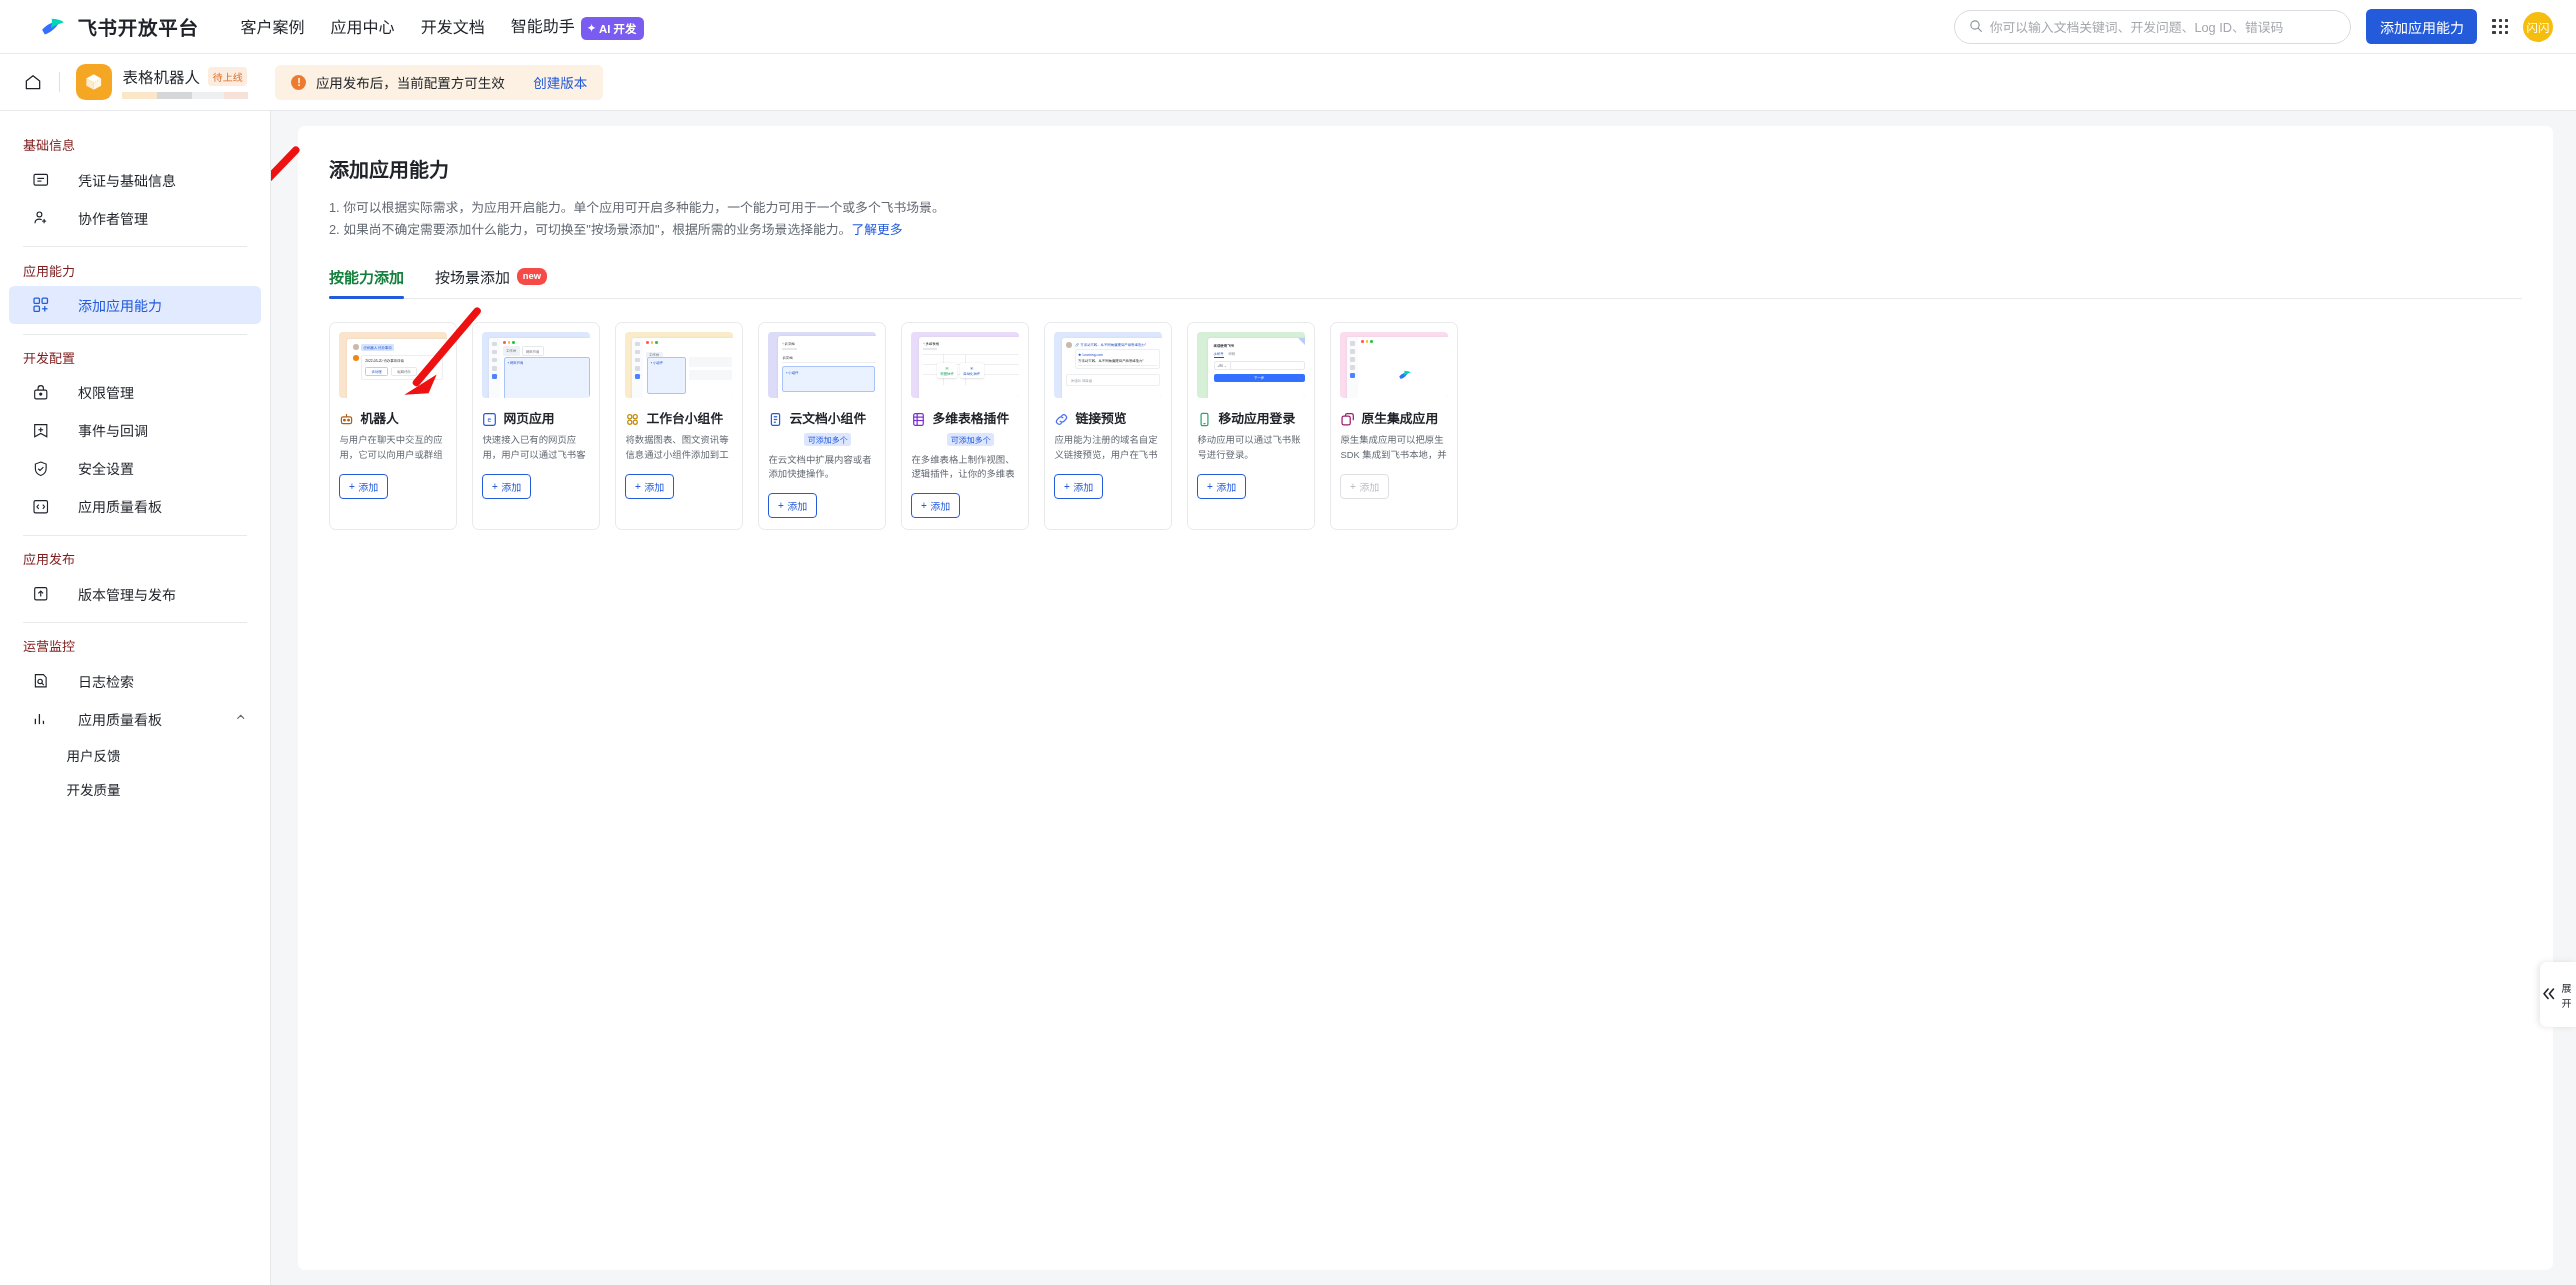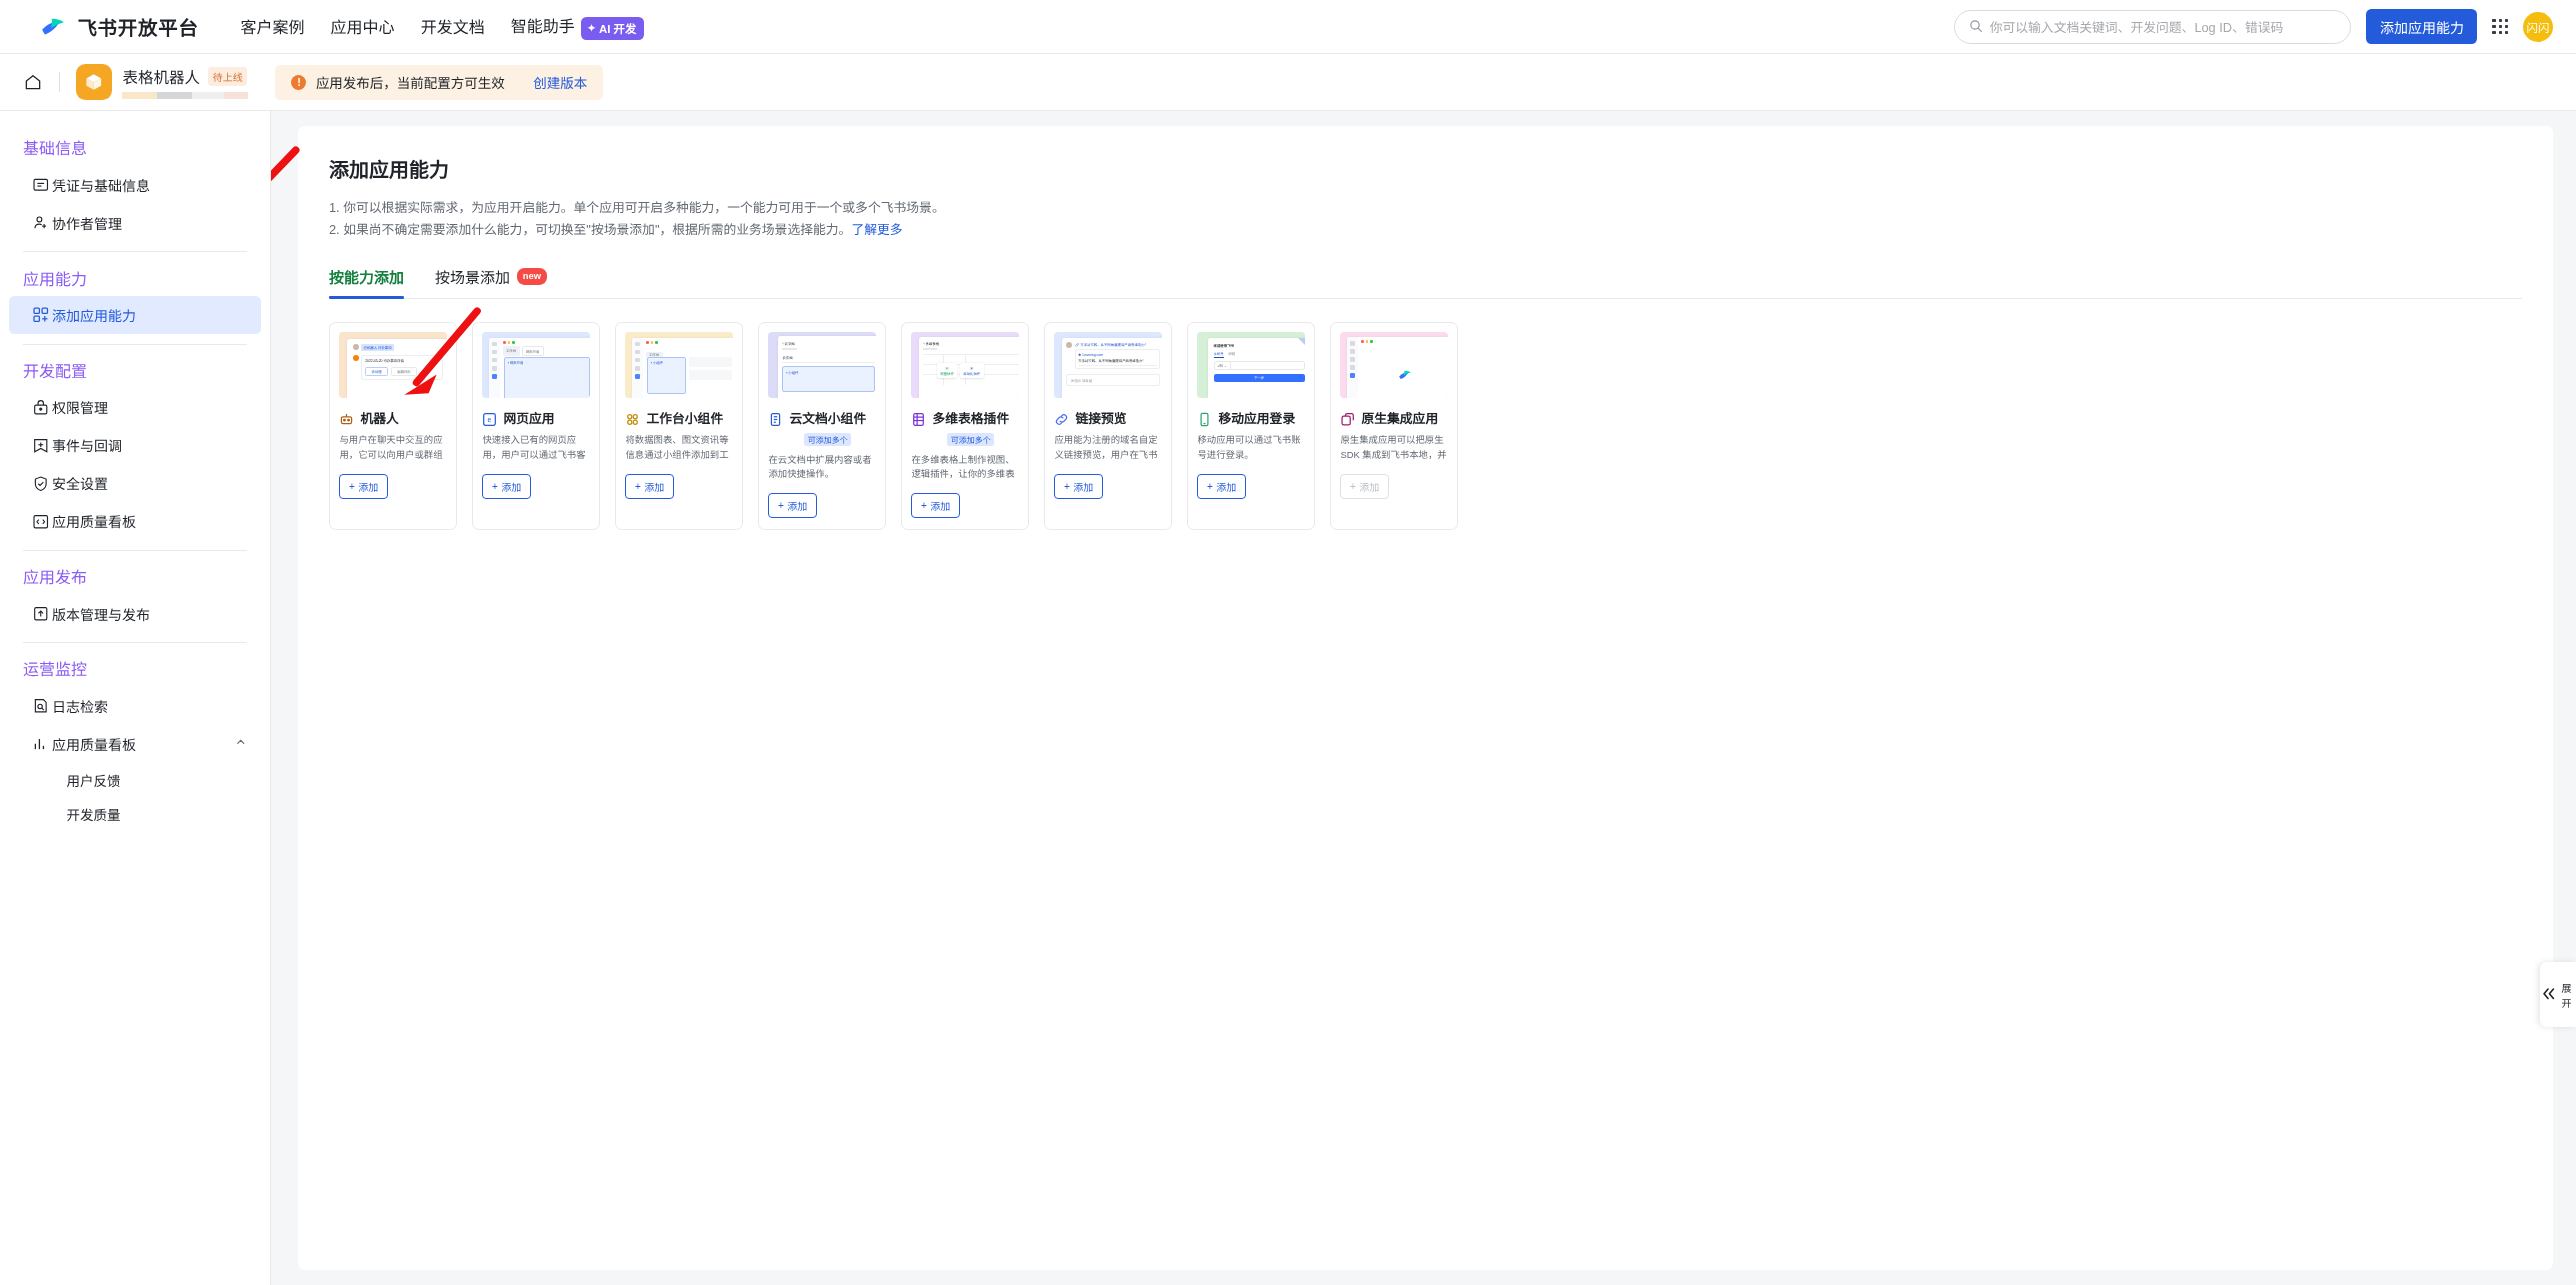--- a/index.html
+++ b/index.html
@@ -78,24 +78,24 @@
 
   
   .body-wrap { display: flex; height: calc(1286px - 54px - 57px); }
 
   
   .sidebar {
     width: 271px; background: #fff; border-right: 0.7px solid #e8e9eb;
     padding-top: 15px; flex: 0 0 271px; overflow: hidden;
   }
   .side-group-title {
-    font-size: 16px; color: #8b5cf6; padding: 9.4px 0 6.7px 23px;
+    font-size: 13px; color: #7f1d1d; padding: 9.4px 0 6.7px 23px;
   }
   .side-item {
-    display: flex; align-items: center; gap: 2px; height: 38px;
+    display: flex; align-items: center; gap: 28px; height: 38px;
     padding: 0 13.5px 0 23px; margin: 0 9.4px; border-radius: 5.4px;
     cursor: pointer; font-size: 14px; color: #1f2329; position: relative;
   }
   .side-item.active { background: #e1eaff; color: #245bdb; }
   .side-item .s-ico { width: 17.5px; height: 17.5px; flex: 0 0 17.5px; }
   .side-sub {
     height: 34px; display: flex; align-items: center; font-size: 13.5px;
     color: #1f2329; padding-left: 57px; margin: 0 9.4px; border-radius: 5.4px; cursor: pointer;
   }
   .side-sep { height: 0.7px; background: #e8e9eb; margin: 9.4px 23px 4px 23px; }

